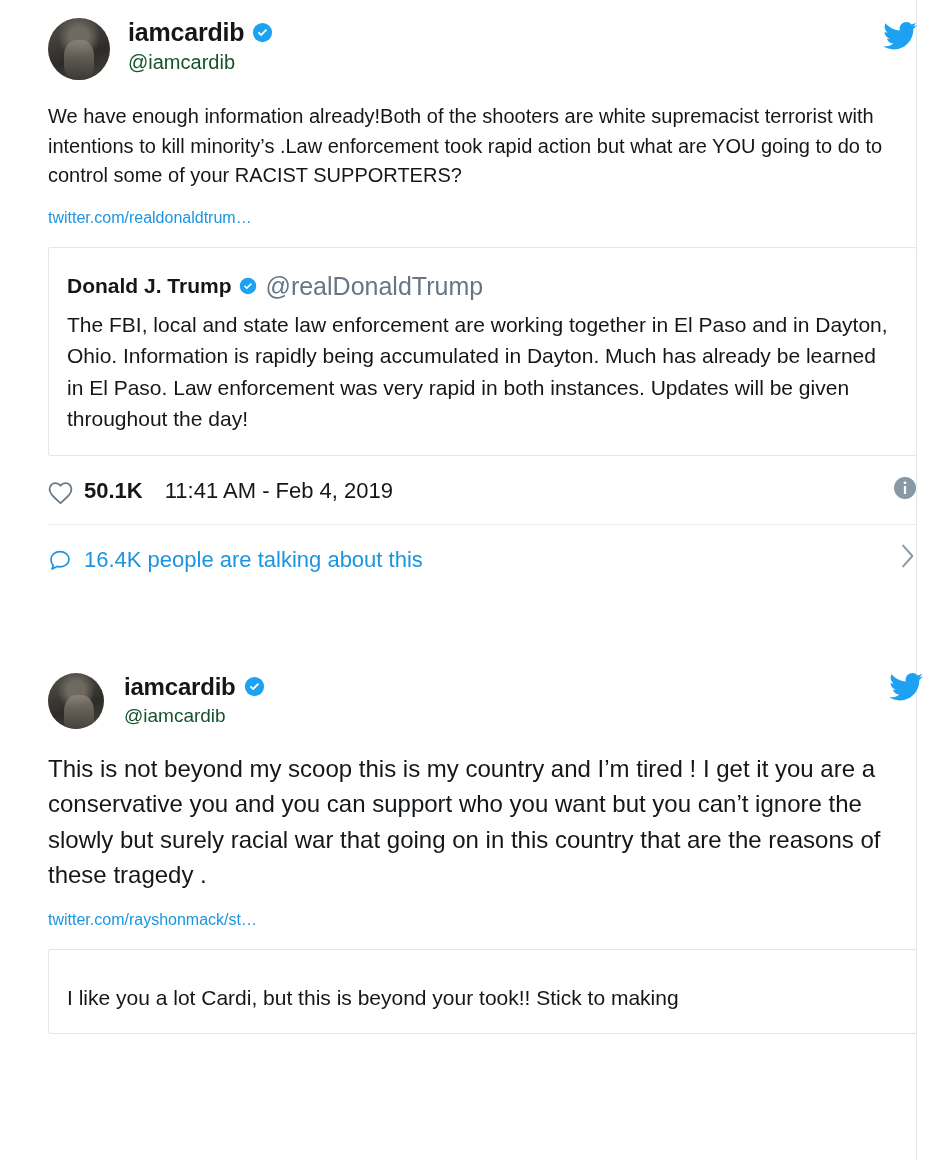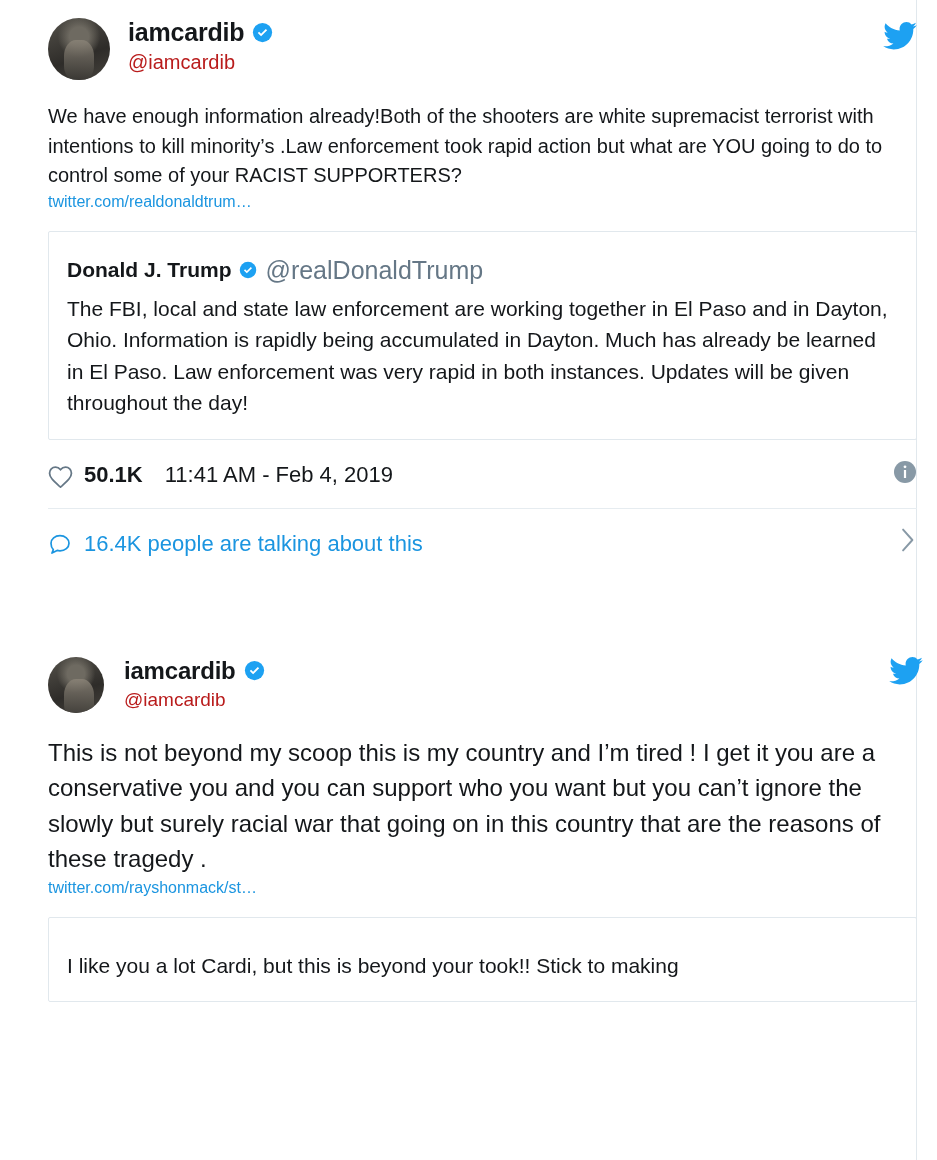--- a/index.html
+++ b/index.html
@@ -82,41 +82,41 @@
   .verified {
     margin-left: 8px;
     width: 21px;
     height: 21px;
     display: inline-block;
   }
   .handle {
     display: block;
     margin-top: 6px;
     font-size: 20px;
-    color: #b91c1c;
+    color: #14532d;
   }
   .bird {
     position: absolute;
     right: 0px;
     top: 22px;
     width: 34px;
     height: 28px;
   }
   .tweet-text {
     font-size: 20px;
     line-height: 1.48;
     color: #14171a;
     margin-top: 22px;
     word-wrap: break-word;
   }
   .tweet-link {
     color: #1b95e0;
     text-decoration: none;
     display: block;
-    margin-top: 2px;
+    margin-top: 18px;
   }
   .quote-card {
     margin-top: 20px;
     border: 1px solid #e1e8ed;
     border-radius: 2px;
     padding: 24px 18px 20px 18px;
   }
   .quote-head {
     display: flex;
     align-items: center;

